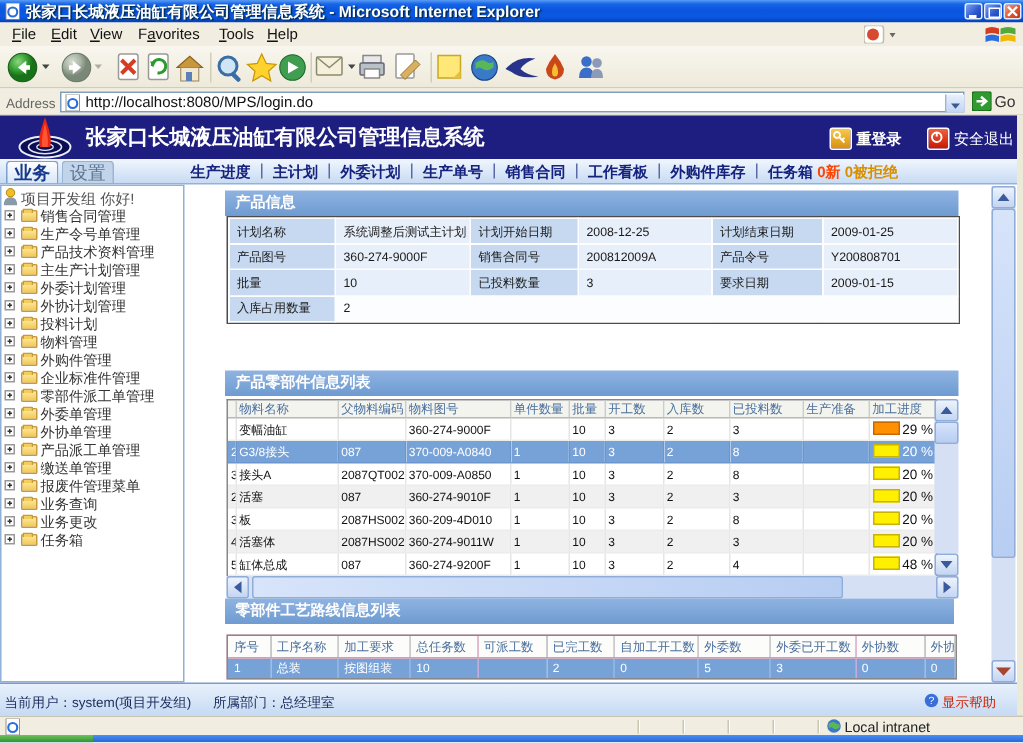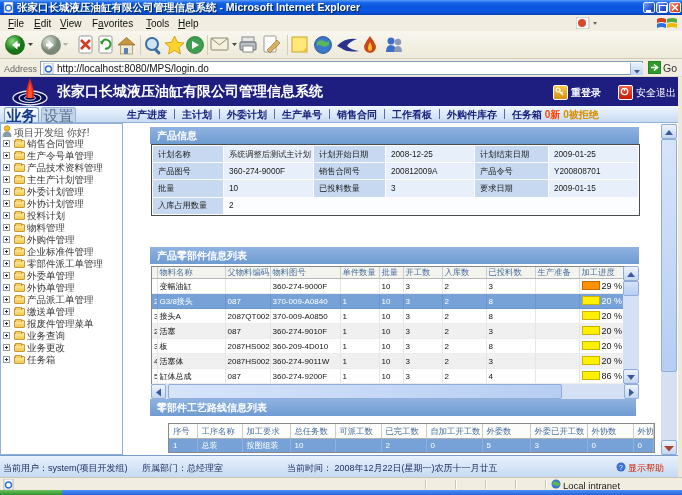--- a/index.html
+++ b/index.html
@@ -24,21 +24,21 @@
 #abi .url{position:absolute;left:16px;top:1px;font-size:10px;color:#111;white-space:nowrap}
 #drp{left:589px;top:1px;width:12px;height:12px;background:linear-gradient(#e8f0fd,#c0d4f2);border-left:1px solid #9ab4d8}
 
 #bn{left:0;top:77px;width:678px;height:29px;background:#1e1e80}
 #bn .bt{left:57px;top:6px;font-size:14px;font-weight:bold;color:#fff;white-space:nowrap}
 #bn .r1{left:571px;top:9px;font-size:10px;font-weight:bold;color:#fff}
 #bn .r2{left:636px;top:9px;font-size:10px;font-weight:normal;color:#fff}
 .bic{top:8px;width:13px;height:13px;border-radius:2px;border:1px solid #fff}
 
 #nv{left:0;top:106px;width:678px;height:17px;background:linear-gradient(#f0f6fe,#c8dbf3);border-bottom:1px solid #93b2da;box-sizing:border-box}
-.tab{top:1px;height:15px;line-height:15px;text-align:center;font-size:15px;border-radius:3px 3px 0 0;box-sizing:border-box}
+.tab{top:1px;height:15px;line-height:15px;text-align:center;font-size:12px;border-radius:3px 3px 0 0;box-sizing:border-box}
 #tabA{left:4px;width:35px;background:linear-gradient(#fefeff,#d8e7f8);border:1px solid #7aa2ce;border-bottom:none;font-weight:bold;color:#173a8a}
 #tabB{left:41px;width:35px;background:#c2d4ea;border:1px solid #9ab4d4;border-bottom:none;color:#5a7390}
 #nvi{left:127px;top:2px;white-space:nowrap;font-size:10px;font-weight:bold;color:#16227e}
 #nvi .sp{display:inline-block;width:1px;height:10px;background:#5a6aa8;margin:0 7px;vertical-align:-1px}
 
 #sb{left:0;top:123px;width:123px;height:332px;background:#fff;border:1px solid #8fb0d8;box-sizing:border-box}
 #usr{left:14px;top:126px;font-size:10px;color:#555;white-space:nowrap}
 .trow{left:0;height:12px;white-space:nowrap;font-size:9.5px;color:#333}
 .pb{position:absolute;left:3px;top:2px;width:7px;height:7px;border:1px solid #999;background:#fff;box-sizing:border-box}
 .pb i{position:absolute;left:1px;top:2px;width:3px;height:1px;background:#333}
@@ -62,21 +62,21 @@
 #p2g tr.sh td{background:#f0f0f0}
 .bar{display:inline-block;width:16px;height:7px;background:#ffef00;border:1px solid #c8b400;vertical-align:-1px;margin-right:2px}
 .bor{background:#ff9100!important;border-color:#c86800!important}
 .pct{font-size:9px}
 
 .sba{background:linear-gradient(#eef3fd,#c4d6f2);border:1px solid #90acd8;border-radius:2px;box-sizing:border-box}
 .sbtrack{background:#d5e0f5}
 .sbthumb{background:linear-gradient(90deg,#d7e4fa,#b7cdf2);border:1px solid #90acd8;border-radius:2px;box-sizing:border-box}
 .sbthumbh{background:linear-gradient(#d7e4fa,#b7cdf2);border:1px solid #90acd8;border-radius:2px;box-sizing:border-box}
 
-#p3g{left:168px;top:423px;width:485px;border:1px solid #888;background:#f9a8d4}
+#p3g{left:151px;top:423px;width:485px;border:1px solid #888;background:#f9a8d4}
 #p3g td{font-size:8px;padding:0 0 0 4px;overflow:hidden;white-space:nowrap}
 #p3g tr.hd td{height:14px;background:#fcfcfa;color:#496f9e;font-size:8.3px;border-right:1px solid #ccc;border-bottom:1px solid #b0b0b0}
 #p3g tr.rw td{height:13px;background:#77a2d8;color:#fff;border-right:1px solid #8fb2de}
 
 #rb{left:0;top:455px;width:678px;height:22px;background:linear-gradient(#e8f1fc,#c6daf3);border-top:1px solid #7a9ccc;box-sizing:border-box;font-size:9px;color:#1a2a5c}
 #rb span{position:absolute;top:6px;white-space:nowrap}
 
 #st{left:0;top:477px;width:682px;height:13px;background:#f1eee1;border-top:1px solid #c9c5b2;box-sizing:border-box;font-size:9.5px;color:#222}
 .sdv{top:2px;width:1px;height:9px;background:#cac6b2;border-right:1px solid #fff}
 
@@ -580,21 +580,21 @@
             <td>5</td>
             <td>缸体总成</td>
             <td>087</td>
             <td>360-274-9200F</td>
             <td>1</td>
             <td>10</td>
             <td>3</td>
             <td>2</td>
             <td>4</td>
             <td></td>
-            <td><i class="bar"></i><span class="pct">86 %</span></td>
+            <td><i class="bar"></i><span class="pct">48 %</span></td>
           </tr>
 </tbody>
       </table>
 </div>
 
 <div class="ab sba" style="left:623px;top:266px;width:16px;height:15px"><svg width="14" height="13">
         <path d="M7 4 L11 9 L3 9 Z" fill="#3a5a9c"></path>
       </svg></div>
 <div class="ab sbtrack" style="left:623px;top:281px;width:16px;height:88px"></div>
 <div class="ab sbthumbh" style="left:623px;top:281px;width:16px;height:15px"></div>
@@ -664,21 +664,20 @@
       </svg></div>
 <div class="ab sbthumbh" style="left:661px;top:139px;width:16px;height:233px"></div>
 <div class="ab sba" style="left:661px;top:440px;width:16px;height:15px"><svg width="14" height="13">
         <path d="M7 9.5 L12 4 L2 4 Z" fill="#a8442e"></path>
       </svg></div>
 <div class="ab" id="brd"></div>
 
 <div class="ab" id="rb">
   <span style="left:3px">当前用户：system(项目开发组)</span>
   <span style="left:142px">所属部门：总经理室</span>
-  <span style="left:287px">当前时间： 2008年12月22日(星期一)农历十一月廿五</span>
   <svg class="ab" style="left:616px;top:6px" width="10" height="10">
         <circle cx="5" cy="5" r="4.5" fill="#3a6fd8"></circle>
         <text x="5" y="7.5" font-size="7" fill="#fff" text-anchor="middle" font-family="Liberation Sans">?</text>
       </svg>
   <span style="left:628px;color:#cc2200">显示帮助</span>
 </div>
 
 <div class="ab" id="st">
   <svg class="ab" style="left:3px;top:1px" width="11" height="11" viewBox="0 0 11 11">
         <rect x="1" y="0" width="9" height="11" fill="#fff" stroke="#888" stroke-width="0.6"></rect>

